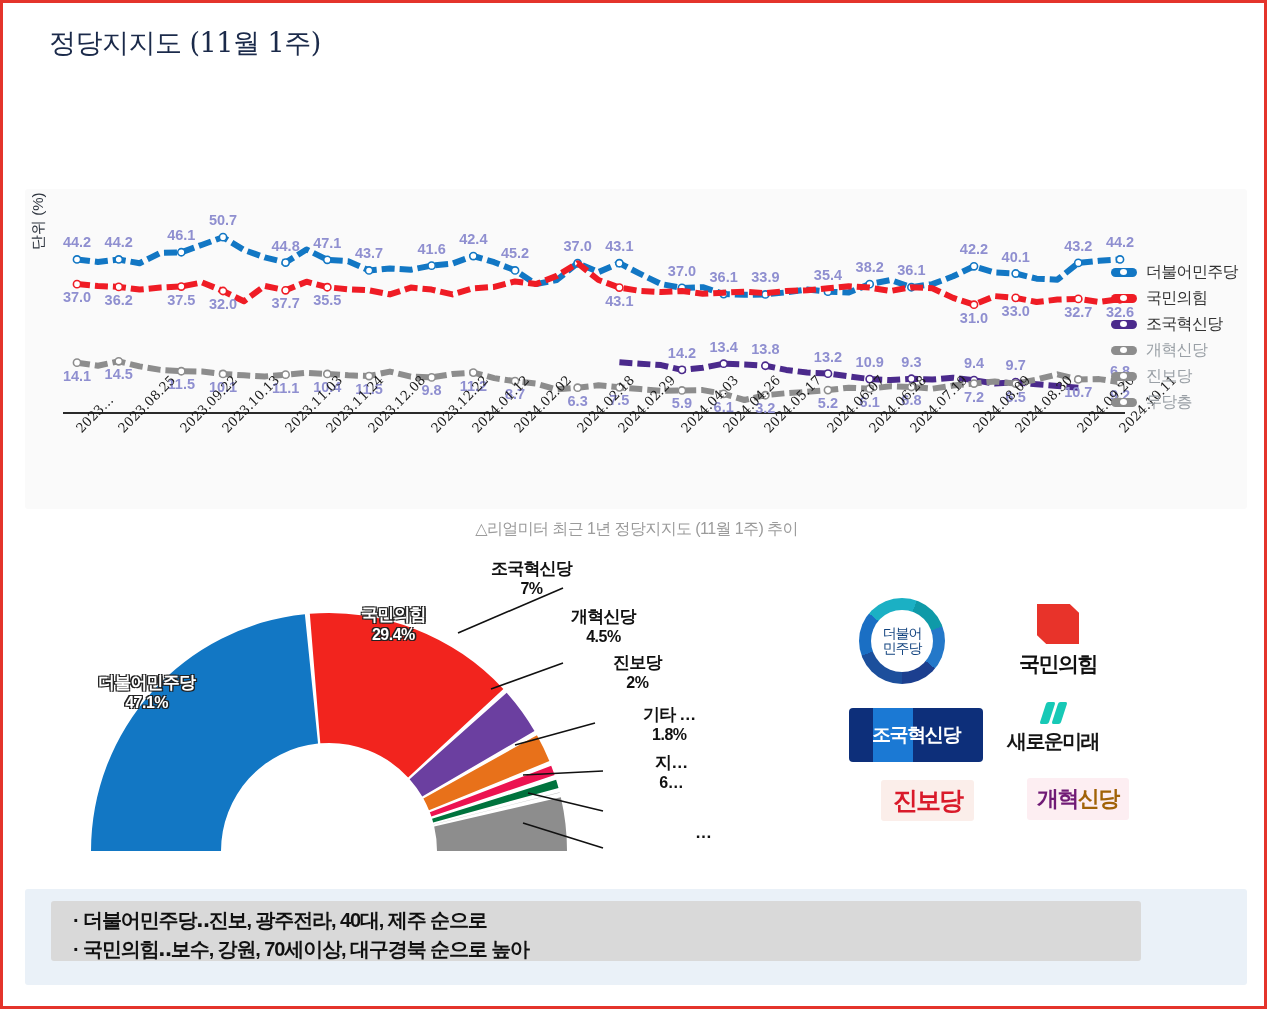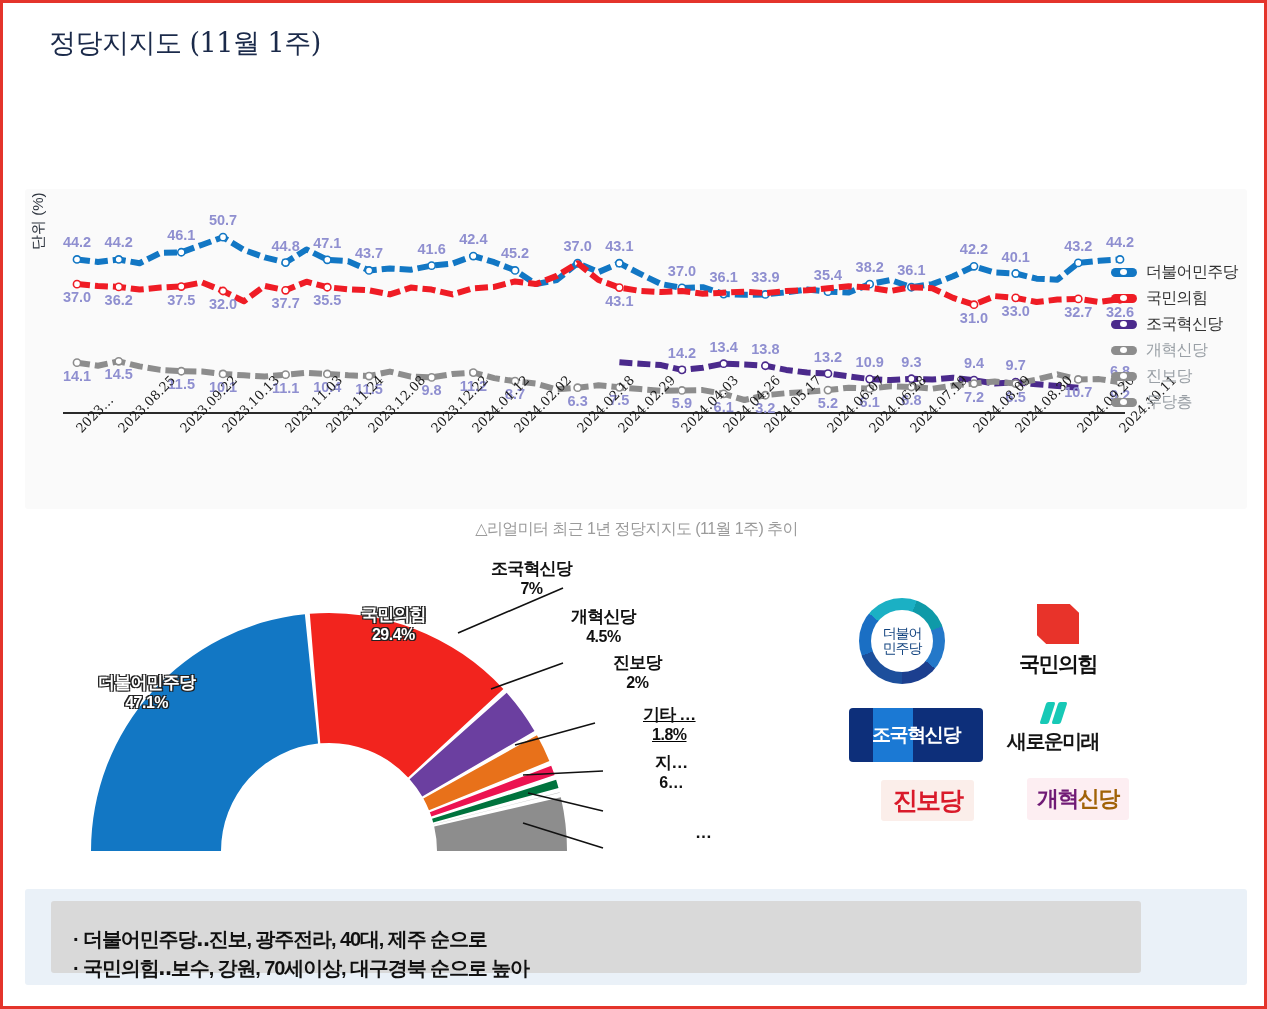--- a/index.html
+++ b/index.html
@@ -115,23 +115,23 @@
     font-weight:bold;font-size:22px;letter-spacing:-1.6px;
   }
   .reform .a{color:#701a75;}
   .reform .b{color:#a16207;}
   
   #footer{
     position:absolute;left:22px;top:886px;width:1222px;height:96px;
     background:#eaf1f8;border-radius:3px;
   }
   #footbox{
-    position:absolute;left:26px;top:12px;width:1090px;height:72px;
+    position:absolute;left:26px;top:12px;width:1090px;height:60px;
     background:#d9d9d9;border-radius:3px;
-    padding:24px 0 0 22px;box-sizing:border-box;
+    padding:5px 0 0 22px;box-sizing:border-box;
   }
   .fline{
     font-weight:bold;font-size:20px;color:#111;letter-spacing:-1.1px;line-height:1.45;
   }
 </style>
 </head>
 <body>
 
 <div id="page">
 
@@ -359,21 +359,21 @@
           <div class="vl">7%</div>
         </div>
         <div class="dlabel ctr" style="left: 528px; top: 54px;">
           <div class="nm">개혁신당</div>
           <div class="vl">4.5%</div>
         </div>
         <div class="dlabel ctr" style="left: 570px; top: 100px;">
           <div class="nm">진보당</div>
           <div class="vl">2%</div>
         </div>
-        <div class="dlabel ctr" style="left: 600px; top: 152px; text-decoration: underline;">
+        <div class="dlabel ctr" style="left: 600px; top: 152px;">
           <div class="nm">기타 …</div>
           <div class="vl">1.8%</div>
         </div>
         <div class="dlabel ctr" style="left: 612px; top: 200px;">
           <div class="nm">지…</div>
           <div class="vl">6…</div>
         </div>
         <div class="dlabel ctr" style="left: 652px; top: 272px;">
           <div class="nm">…</div>
         </div>

